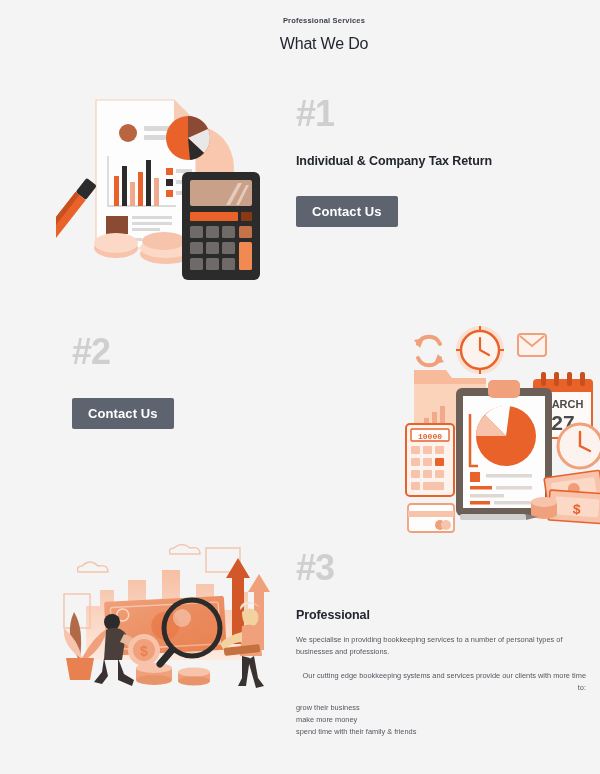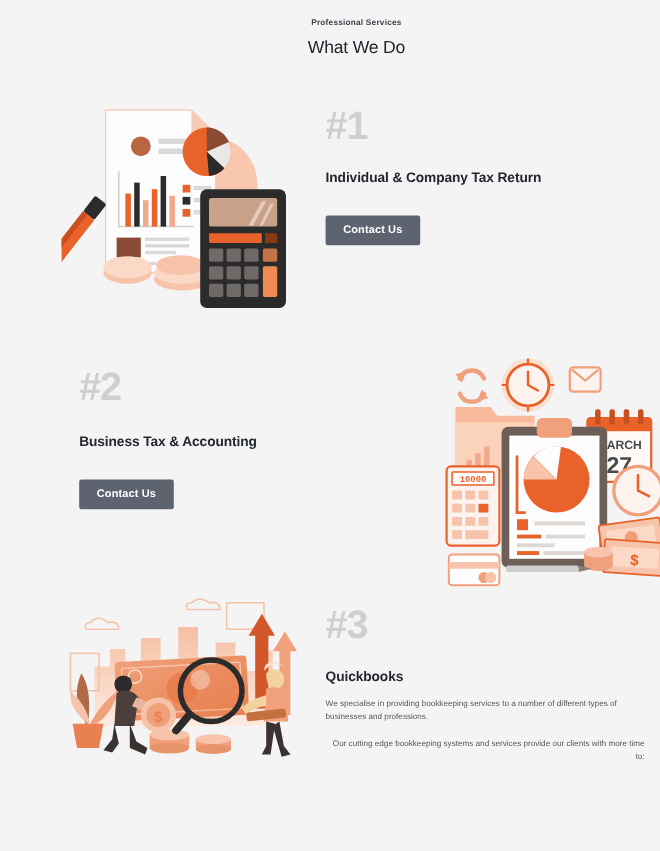--- a/index.html
+++ b/index.html
@@ -40,21 +40,21 @@
     letter-spacing: -.1px;
   }
   .sec-text {
     font-size: 7.4px; color: #53575f; line-height: 1.62;
   }
   .sec-text + .sec-text { margin-top: 8px; text-align: right; }
   .sec-list { list-style: none; font-size: 7.4px; color: #53575f; line-height: 1.62; }
 
   .btn {
     display: inline-block; background: #5d6470; color: #ffffff;
-    font-size: 10px; font-weight: 700; letter-spacing: .1px;
+    font-size: 13px; font-weight: 700; letter-spacing: .1px;
     padding: 8px 16px; border: none; border-radius: 2px;
     text-align: left; cursor: pointer;
   }
 
   
   #section-1 { top: 78px; }
   #section-1 .big-num { margin-top: 18px; }
   #section-1 .sec-title { margin-top: 22px; }
   #section-1 .sec-text { margin-top: 28px; }
   #section-1 .btn-wrap { margin-top: 28px; }
@@ -276,21 +276,20 @@
 
         <g transform="translate(66,196)">
           <rect x="0" y="0" width="66" height="6" rx="2" fill="#cfcfcf"></rect>
           <path d="M66 0 L78 3 L66 6 Z" fill="#8a7f78"></path>
         </g>
       </svg>
     </div>
 
     <div class="sec-body">
       <div class="big-num">#2</div>
-      <div class="sec-title">Business Tax &amp; Accounting</div>
       <div class="btn-wrap">
         <button class="btn">Contact Us</button>
       </div>
     </div>
   </div>
 
   <div class="section layout-left" id="section-3">
 
     <div class="sec-art">
       <svg width="230" height="150" viewBox="0 0 230 150" aria-hidden="true">
@@ -372,20 +371,25 @@
           <path d="M186 116 l0 22 l-4 8 l8 0 l4 -28 Z" fill="#3a3230"></path>
           <path d="M198 116 l4 22 l6 8 l-8 2 l-8 -28 Z" fill="#3a3230"></path>
         </g>
 
         <rect x="168" y="106" width="36" height="8" rx="2" fill="#c4703f" transform="rotate(-6 186 110)"></rect>
       </svg>
     </div>
 
     <div class="sec-body">
       <div class="big-num">#3</div>
-      <div class="sec-title">Quickbooks</div>
-      <p class="sec-text">We specialise in providing bookkeeping services to a number of different types of businesses and professions.</p>
+      <div class="sec-title">Professional</div>
+      <p class="sec-text">We specialise in providing bookkeeping services to a number of personal types of businesses and professions.</p>
       <p class="sec-text">Our cutting edge bookkeeping systems and services provide our clients with more time to:</p>
+      <ul class="sec-list">
+        <li>grow their business</li>
+        <li>make more money</li>
+        <li>spend time with their family &amp; friends</li>
+      </ul>
 
     </div>
   </div>
 
 </div>
 
 </body></html>

